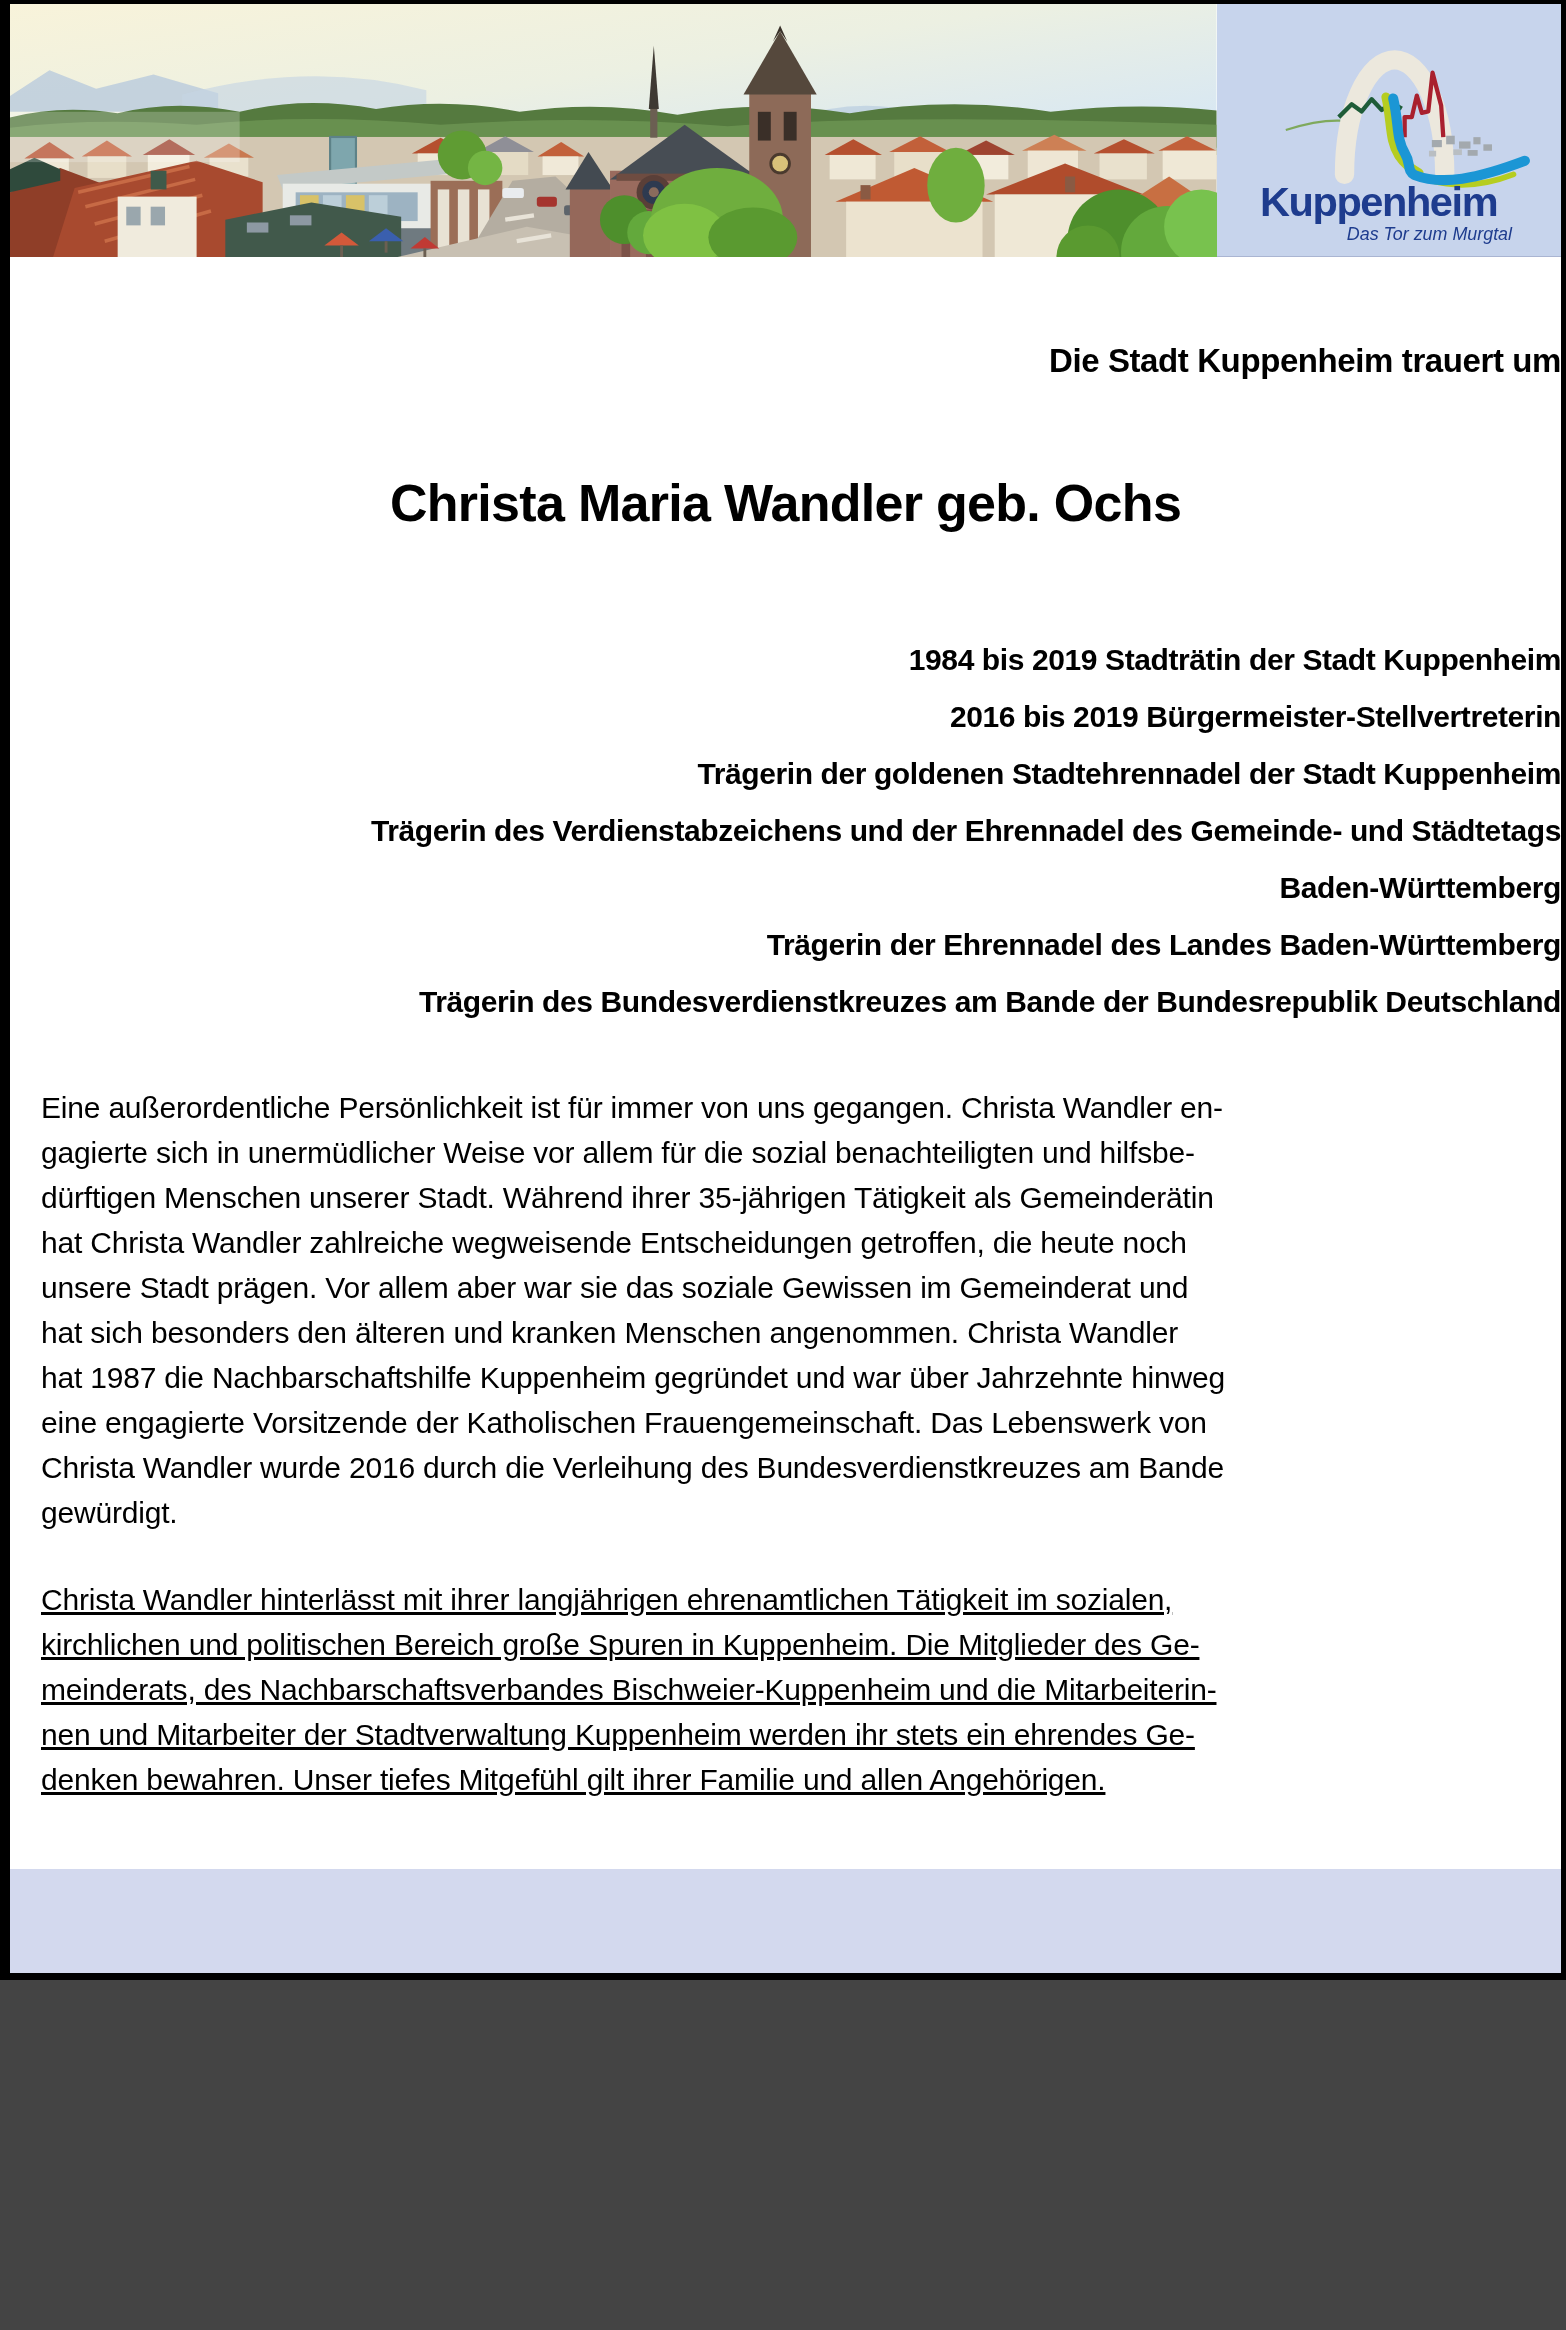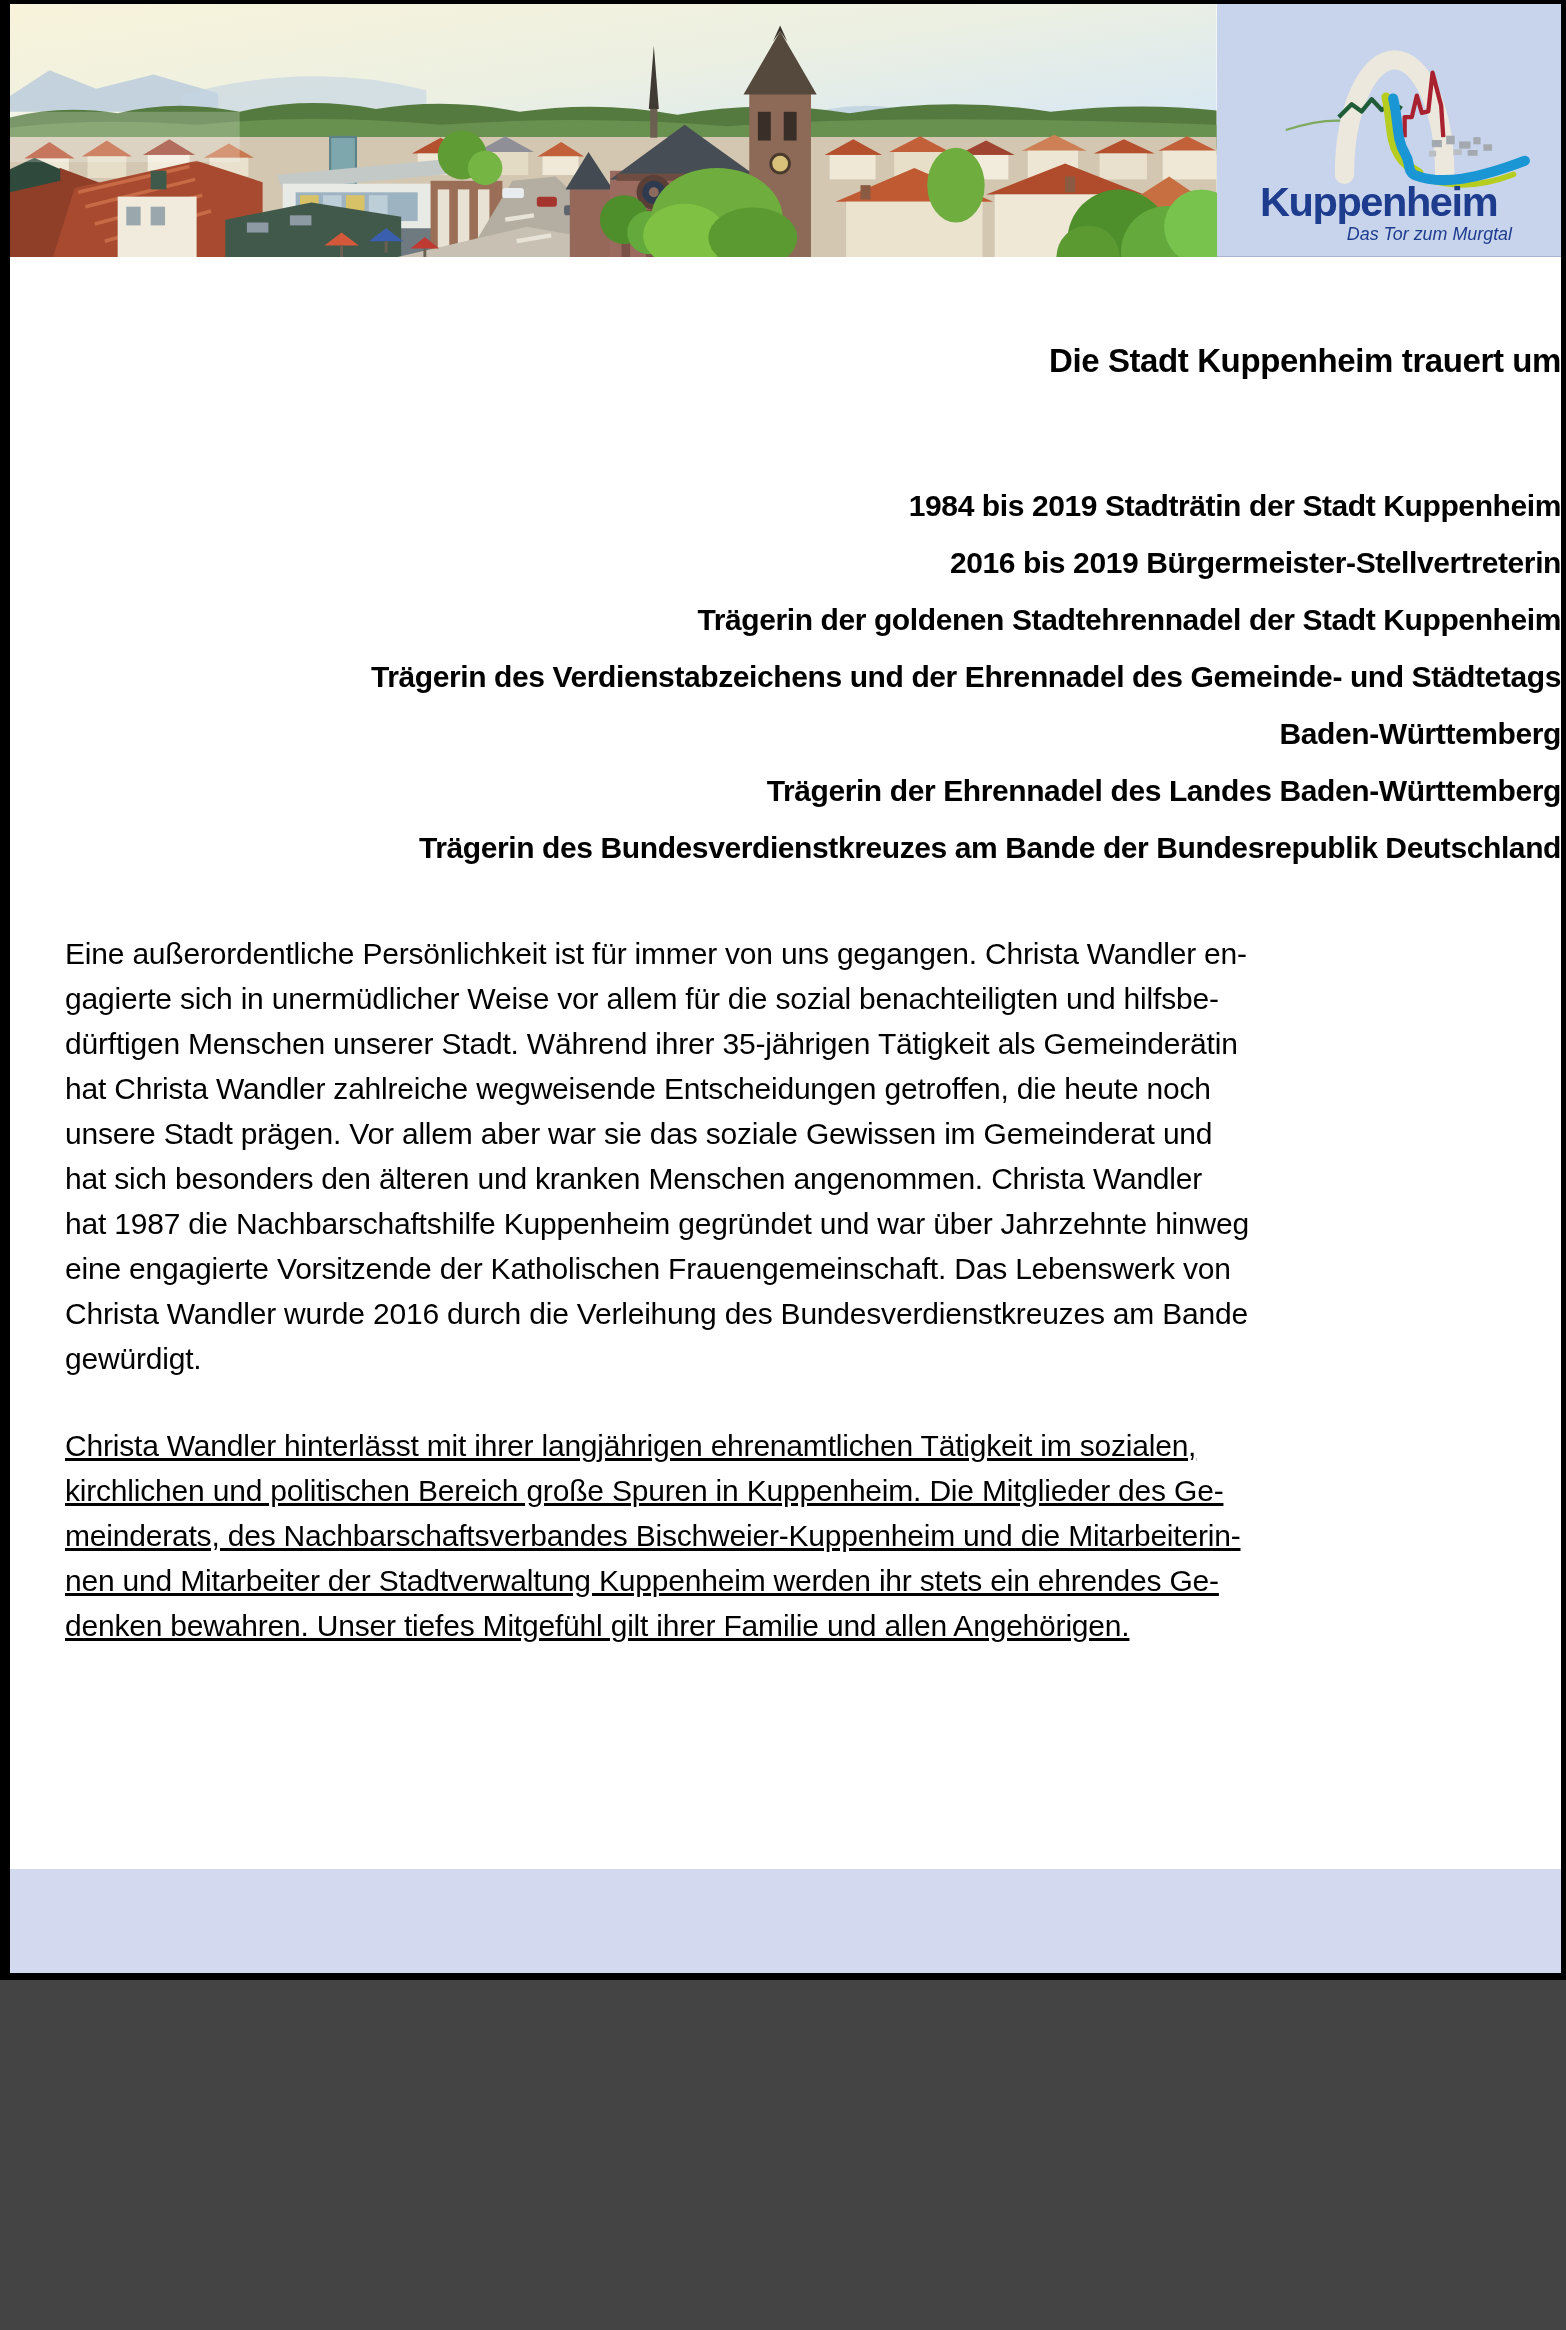--- a/index.html
+++ b/index.html
@@ -29,21 +29,21 @@
 
   
   .intro  { margin-top:85px; text-align:right; font-weight:bold; font-size:33px; line-height:37px; letter-spacing:-0.4px; }
   .name   { margin-top:95px; text-align:center; font-weight:bold; font-size:52px; line-height:59px; letter-spacing:-0.7px; }
   .honors { margin-top:98px; text-align:right; font-weight:bold; font-size:30px; line-height:57px; white-space:pre-line; letter-spacing:-0.4px;margin-left:24px; }
 
   .dates  { position:relative; margin-top:72px; height:40px; font-size:30px; }
   .dates .birth { position:absolute; left:395px; top:0; }
   .dates .death { position:absolute; left:1016px; top:0; }
 
-  .para { margin-left:55px; margin-right:56px; font-size:30px; line-height:45px; white-space:pre-line; letter-spacing:-0.2px; }
+  .para { margin-left:31px; margin-right:56px; font-size:30px; line-height:45px; white-space:pre-line; letter-spacing:-0.2px; }
   .p1 { margin-top:55px; }
   .p2 { margin-top:42px;text-decoration:underline; }
 
   .signature { margin-top:44px; margin-left:62px; font-size:30px; line-height:45px; white-space:pre-line; letter-spacing:-0.2px; }
 
   .footer-bar { position:absolute; left:0; right:0; bottom:0; height:104px; background:#d3d9ee; }
 </style>
 </head>
 <body>
 
@@ -235,20 +235,21 @@
           <path d="M246,132 C254,166 250,188 262,208 C272,224 264,232 276,239 C314,254 364,244 430,219" fill="none" stroke="#1b96d5" stroke-width="14" stroke-linecap="round"></path>
 
           <text x="60" y="296" font-family="Liberation Sans, sans-serif" font-size="58" font-weight="bold" letter-spacing="-2" fill="#1e3c8e">Kuppenheim</text>
           <text x="412" y="330" text-anchor="end" font-family="Liberation Sans, sans-serif" font-size="25" font-style="italic" fill="#1e3c8e">Das Tor zum Murgtal</text>
         </svg>
       </div>
     </div>
 
     <div class="intro">Die Stadt Kuppenheim trauert um</div>
 
+    <div class="name">Christa Maria Wandler geb. Ochs</div>
 
     <div class="honors">1984 bis 2019 Stadträtin der Stadt Kuppenheim
 2016 bis 2019 Bürgermeister-Stellvertreterin
 Trägerin der goldenen Stadtehrennadel der Stadt Kuppenheim
 Trägerin des Verdienstabzeichens und der Ehrennadel des Gemeinde- und Städtetags
 Baden-Württemberg
 Trägerin der Ehrennadel des Landes Baden-Württemberg
 Trägerin des Bundesverdienstkreuzes am Bande der Bundesrepublik Deutschland</div>
 
 

